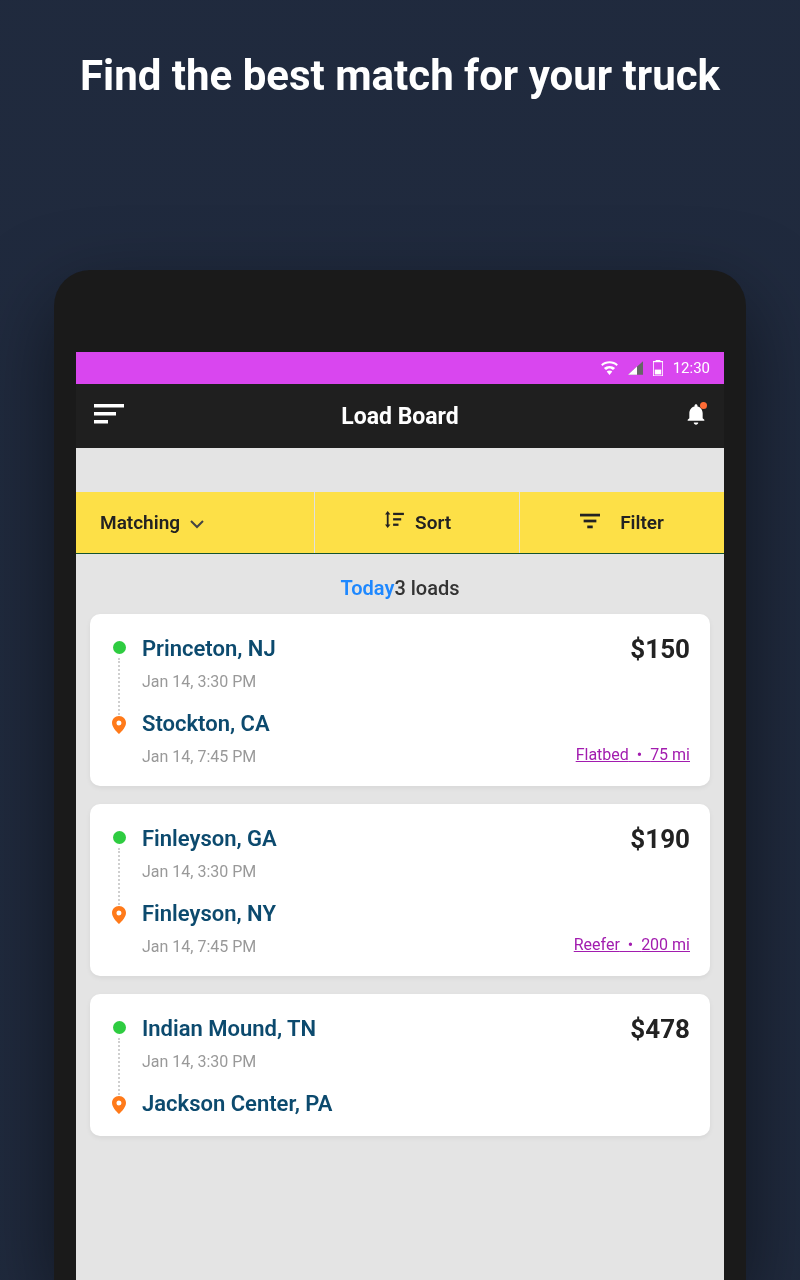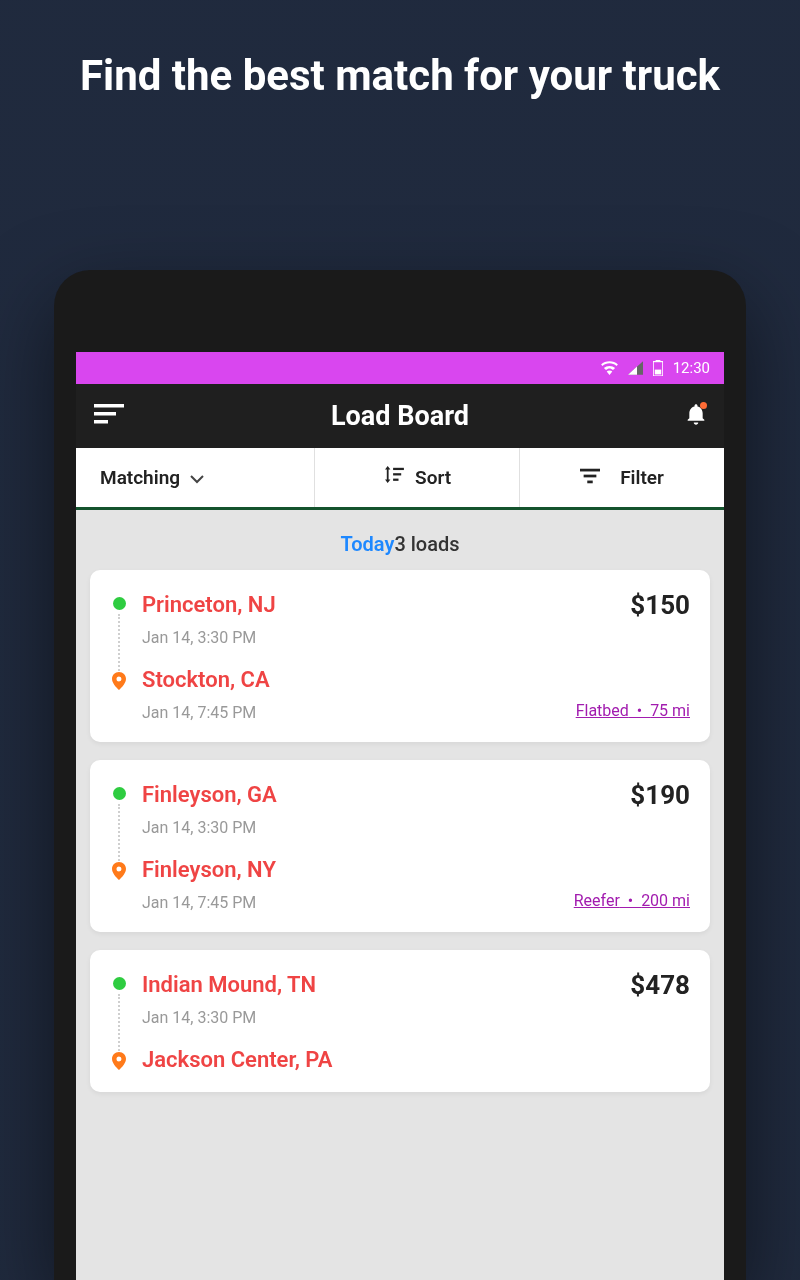--- a/index.html
+++ b/index.html
@@ -56,37 +56,38 @@
     display: flex;
     align-items: center;
     padding: 0 18px;
     position: relative;
   }
   .menu-icon { cursor: pointer; }
   .app-title {
     position: absolute;
     left: 0; right: 0;
     text-align: center;
-    font-size: 27px;
+    font-size: 23px;
     font-weight: 700;
     pointer-events: none;
   }
   .bell-wrap { margin-left: auto; position: relative; cursor: pointer; }
   .bell-dot {
     position: absolute;
     top: -1px; right: -1px;
     width: 7px; height: 7px;
     background: #ff6b35;
     border-radius: 50%;
   }
   .controls-row {
-    background: #ffffff;
+    background: #fde047;
     display: flex;
     height: 62px;
-    border-bottom: 3px solid #14532d;
+    border-bottom: 1px solid #14532d;
+    margin-top: 44px;
   }
   .control-cell {
     flex: 1;
     display: flex;
     align-items: center;
     justify-content: center;
     gap: 10px;
     font-size: 19px;
     font-weight: 600;
     color: #222;
@@ -145,21 +146,21 @@
   .connector {
     position: absolute;
     left: 8px;
     top: 22px;
     bottom: -28px;
     border-left: 2px dotted #cfcfcf;
     z-index: 0;
   }
   .leg:last-child .connector { display: none; }
   .leg-body { flex: 1; }
-  .leg-city { font-size: 22px; font-weight: 600; color: #ef4444; }
+  .leg-city { font-size: 22px; font-weight: 600; color: #0c4a6e; }
   .leg-time { font-size: 16px; color: #999; margin-top: 11px; }
   .card-meta {
     position: absolute;
     right: 20px;
     bottom: 22px;
     font-size: 16px;
     color: #a21caf;
     text-decoration: underline;
   }
 </style>

